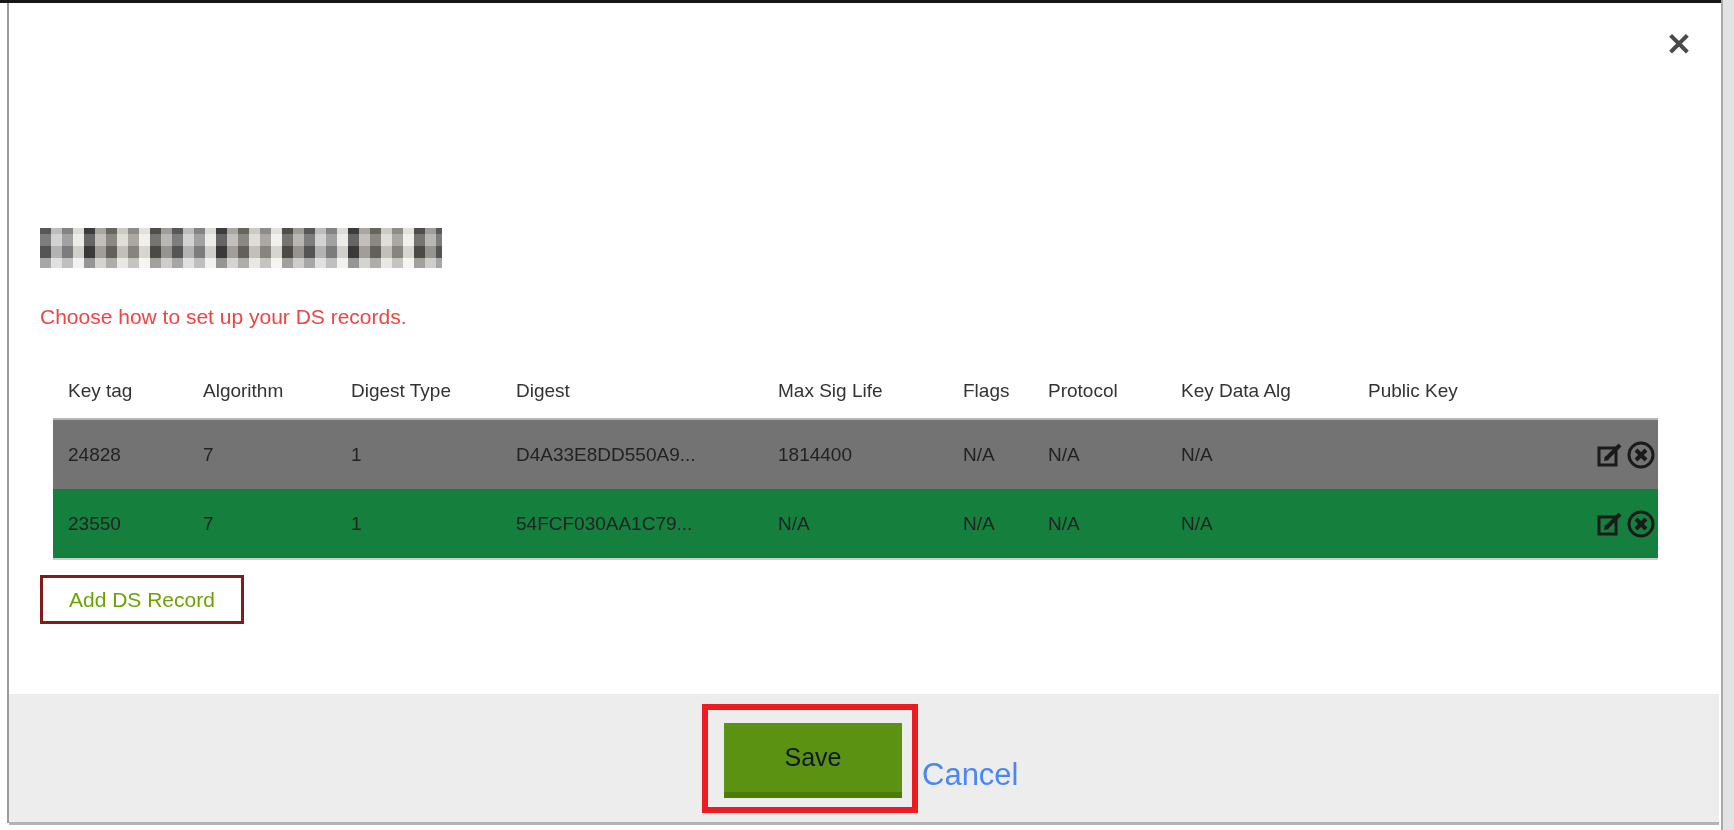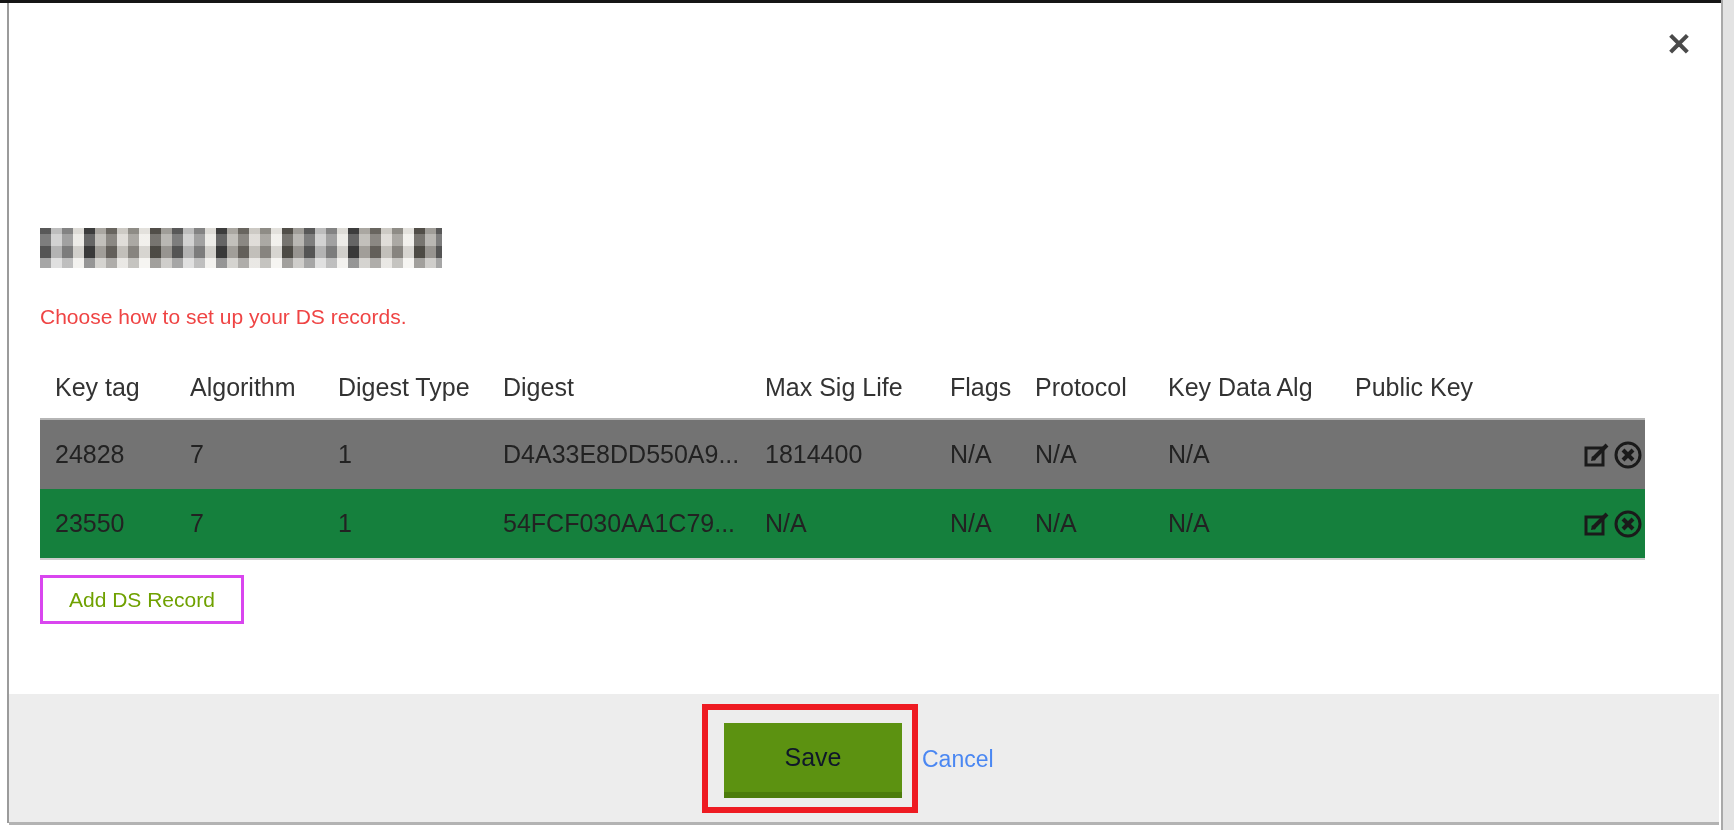--- a/index.html
+++ b/index.html
@@ -49,23 +49,23 @@
         #efede8 99px 110px, #55524c 110px 121px, #a8a5a0 121px 132px);
   }
 
   .instruction {
     position: absolute; top: 302px; left: 31px;
     font-size: 21px; color: #ef4444;
   }
 
   
   table.ds-table {
-    position: absolute; top: 352px; left: 31px;
+    position: absolute; top: 352px; left: 44px;
     width: 1605px; border-collapse: collapse; table-layout: fixed;
-    font-size: 25px; color: #222;
+    font-size: 19px; color: #222;
   }
   table.ds-table th {
     height: 64px; text-align: left; vertical-align: bottom;
     padding: 0 0 16px 15px; font-weight: 400; color: #333;
     border-bottom: 2px solid #b5b5b5; white-space: nowrap;
   }
   table.ds-table td {
     height: 70px; vertical-align: middle; padding-left: 15px; white-space: nowrap;
   }
   tr.row-odd  td { background: #737373; }
@@ -74,21 +74,21 @@
   .icon-btn {
     display: inline-block; width: 30px; height: 30px; padding: 0;
     background: transparent; border: none; cursor: pointer; vertical-align: middle;
   }
   .icon-btn svg { display: block; }
 
   
   .add-btn {
     position: absolute; top: 572px; left: 31px;
     height: 49px; padding: 0 26px;
-    background: #ffffff; border: 3px solid #d946ef;
+    background: #ffffff; border: 3px solid #7f1d1d;
     color: #6fa100; font-size: 21px; cursor: pointer;
     font-family: "Liberation Sans", sans-serif;
   }
 
   
   .footer {
     position: absolute; top: 694px; left: 9px;
     width: 1710px; height: 128px; background: #ededed;
   }
   .highlight-box {
@@ -97,22 +97,22 @@
     border: 6px solid #ee1b22; background: transparent;
   }
   .save-btn {
     position: absolute; top: 29px; left: 715px;
     width: 178px; height: 75px;
     background: #5c9211; border: none; border-bottom: 6px solid #4c7c0c;
     color: #0f172a; font-size: 25px; cursor: pointer;
     font-family: "Liberation Sans", sans-serif;
   }
   .cancel-link {
-    position: absolute; top: 52px; left: 913px;
-    font-size: 23px; color: #4a87f2; text-decoration: none; cursor: pointer;
+    position: absolute; top: 63px; left: 913px;
+    font-size: 31px; color: #4a87f2; text-decoration: none; cursor: pointer;
   }
 </style>
 </head>
 <body>
 
 <div class="top-edge"></div>
 <div class="left-edge"></div>
 <div class="right-sliver"></div>
 <div class="bottom-edge"></div>
 

